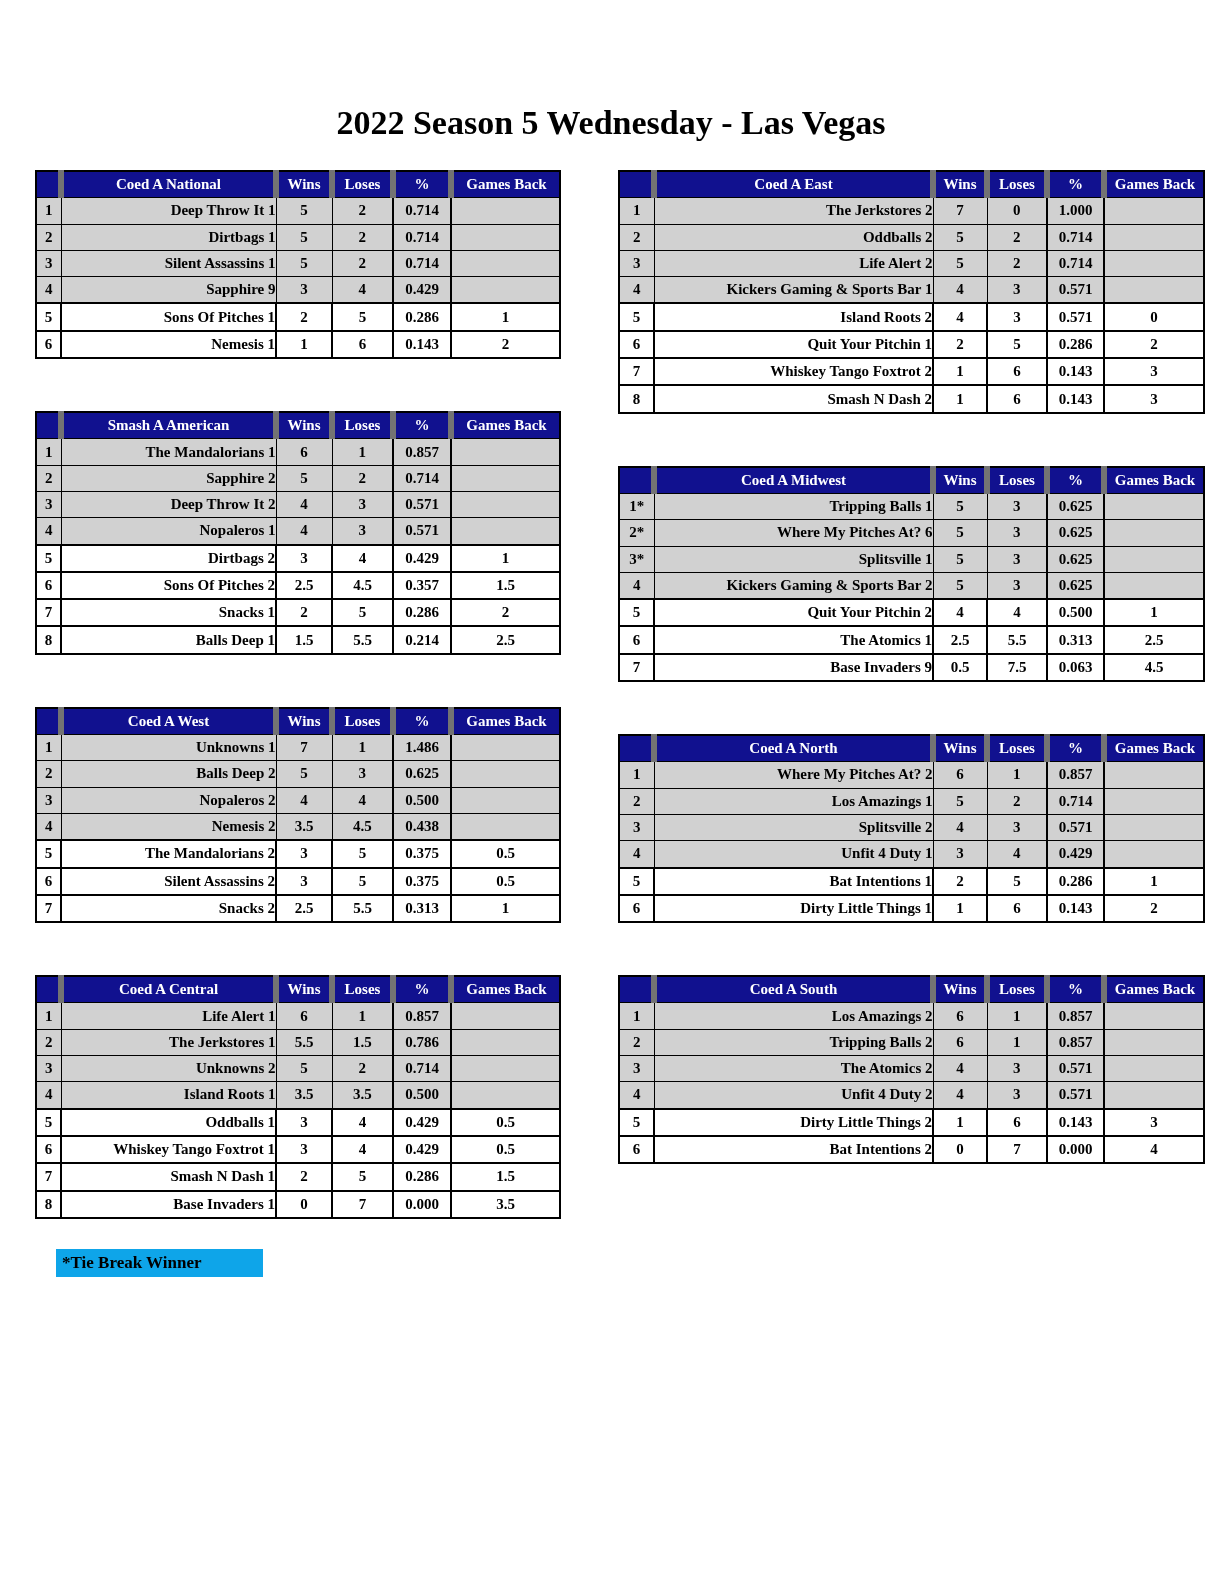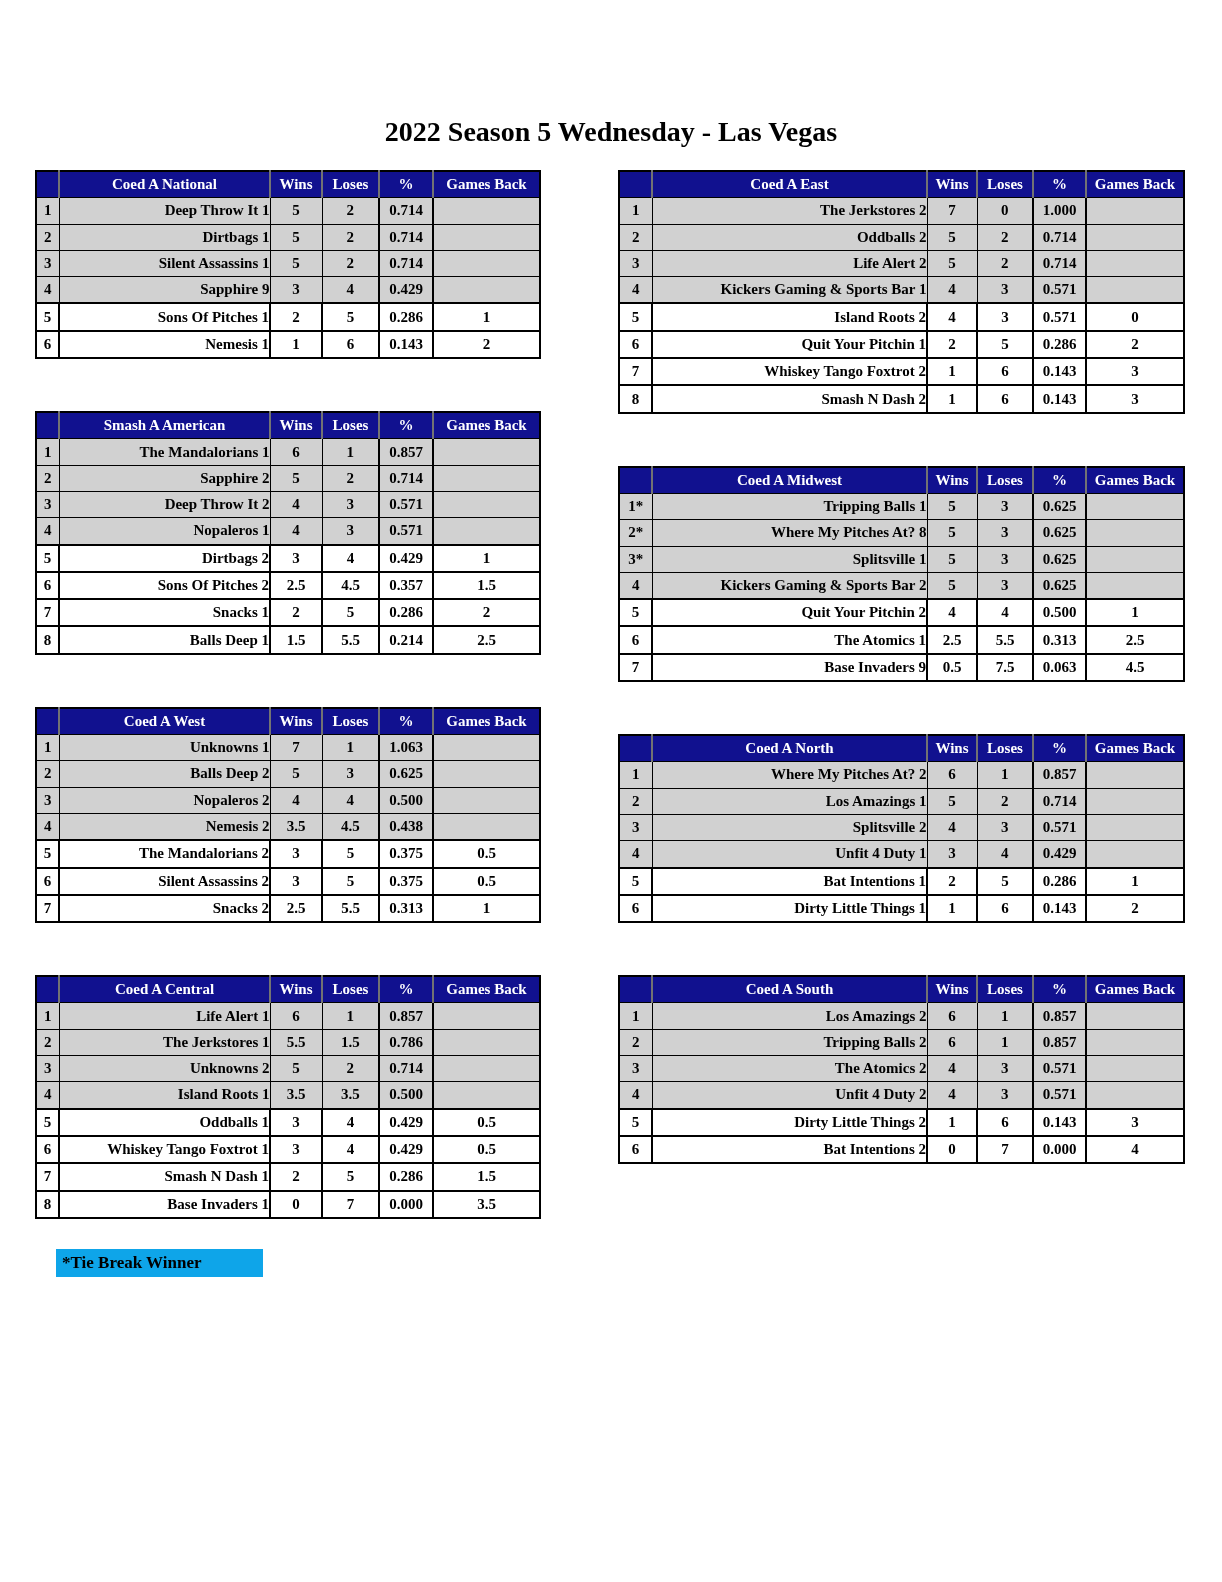--- a/index.html
+++ b/index.html
@@ -8,23 +8,23 @@
     height: 1582px;
     background: #ffffff;
     color: #000000;
     font-family: "Liberation Serif", serif;
     position: relative;
     overflow: hidden;
   }
   .page-title {
     padding-top: 104px;
     text-align: center;
-    font-size: 28px;
+    font-size: 34px;
     font-weight: bold;
-    margin: 12px;
+    margin: 0;
   }
   .col { position: absolute; top: 170px; }
   .col-left  { left: 35px;  width: 492px; }
   .col-right { left: 618px; width: 553px; }
 
   table.standings {
     border-collapse: collapse;
     table-layout: fixed;
     width: 100%;
     margin-bottom: 52px;
@@ -36,21 +36,21 @@
     overflow: hidden;
     white-space: nowrap;
     font-weight: bold;
   }
   thead th {
     background: #11118F;
     color: #ffffff;
     font-size: 15px;
     text-align: center;
   }
-  thead th + th { border-left: 2px solid #737373; }
+  thead th + th { border-left: 6px solid #737373; }
   thead tr { border-bottom: 1px solid #000; }
 
   tbody td {
     border: 1px solid #000;
     font-size: 15px;
     text-align: center;
   }
   tbody tr.shaded td { background: #D1D1D1; }
   tbody tr.plain  td { border-width: 2px; }
   tbody td.c-pct  { border-left-width: 2px; border-right-width: 2px; margin-top: 36px; }
@@ -254,21 +254,21 @@
         <th class="c-pct">%</th>
         <th class="c-gb">Games Back</th>
       </tr>
     </thead>
     <tbody>
   <tr class="team-row shaded">
     <td class="c-rank">1</td>
     <td class="c-team">Unknowns 1</td>
     <td class="c-wins">7</td>
     <td class="c-loses">1</td>
-    <td class="c-pct">1.063</td>
+    <td class="c-pct">1.486</td>
     <td class="c-gb"></td>
   </tr>
 
   <tr class="team-row shaded">
     <td class="c-rank">2</td>
     <td class="c-team">Balls Deep 2</td>
     <td class="c-wins">5</td>
     <td class="c-loses">3</td>
     <td class="c-pct">0.625</td>
     <td class="c-gb"></td>
@@ -514,21 +514,21 @@
     <td class="c-rank">1*</td>
     <td class="c-team">Tripping Balls 1</td>
     <td class="c-wins">5</td>
     <td class="c-loses">3</td>
     <td class="c-pct">0.625</td>
     <td class="c-gb"></td>
   </tr>
 
   <tr class="team-row shaded">
     <td class="c-rank">2*</td>
-    <td class="c-team">Where My Pitches At? 8</td>
+    <td class="c-team">Where My Pitches At? 6</td>
     <td class="c-wins">5</td>
     <td class="c-loses">3</td>
     <td class="c-pct">0.625</td>
     <td class="c-gb"></td>
   </tr>
 
   <tr class="team-row shaded">
     <td class="c-rank">3*</td>
     <td class="c-team">Splitsville 1</td>
     <td class="c-wins">5</td>

